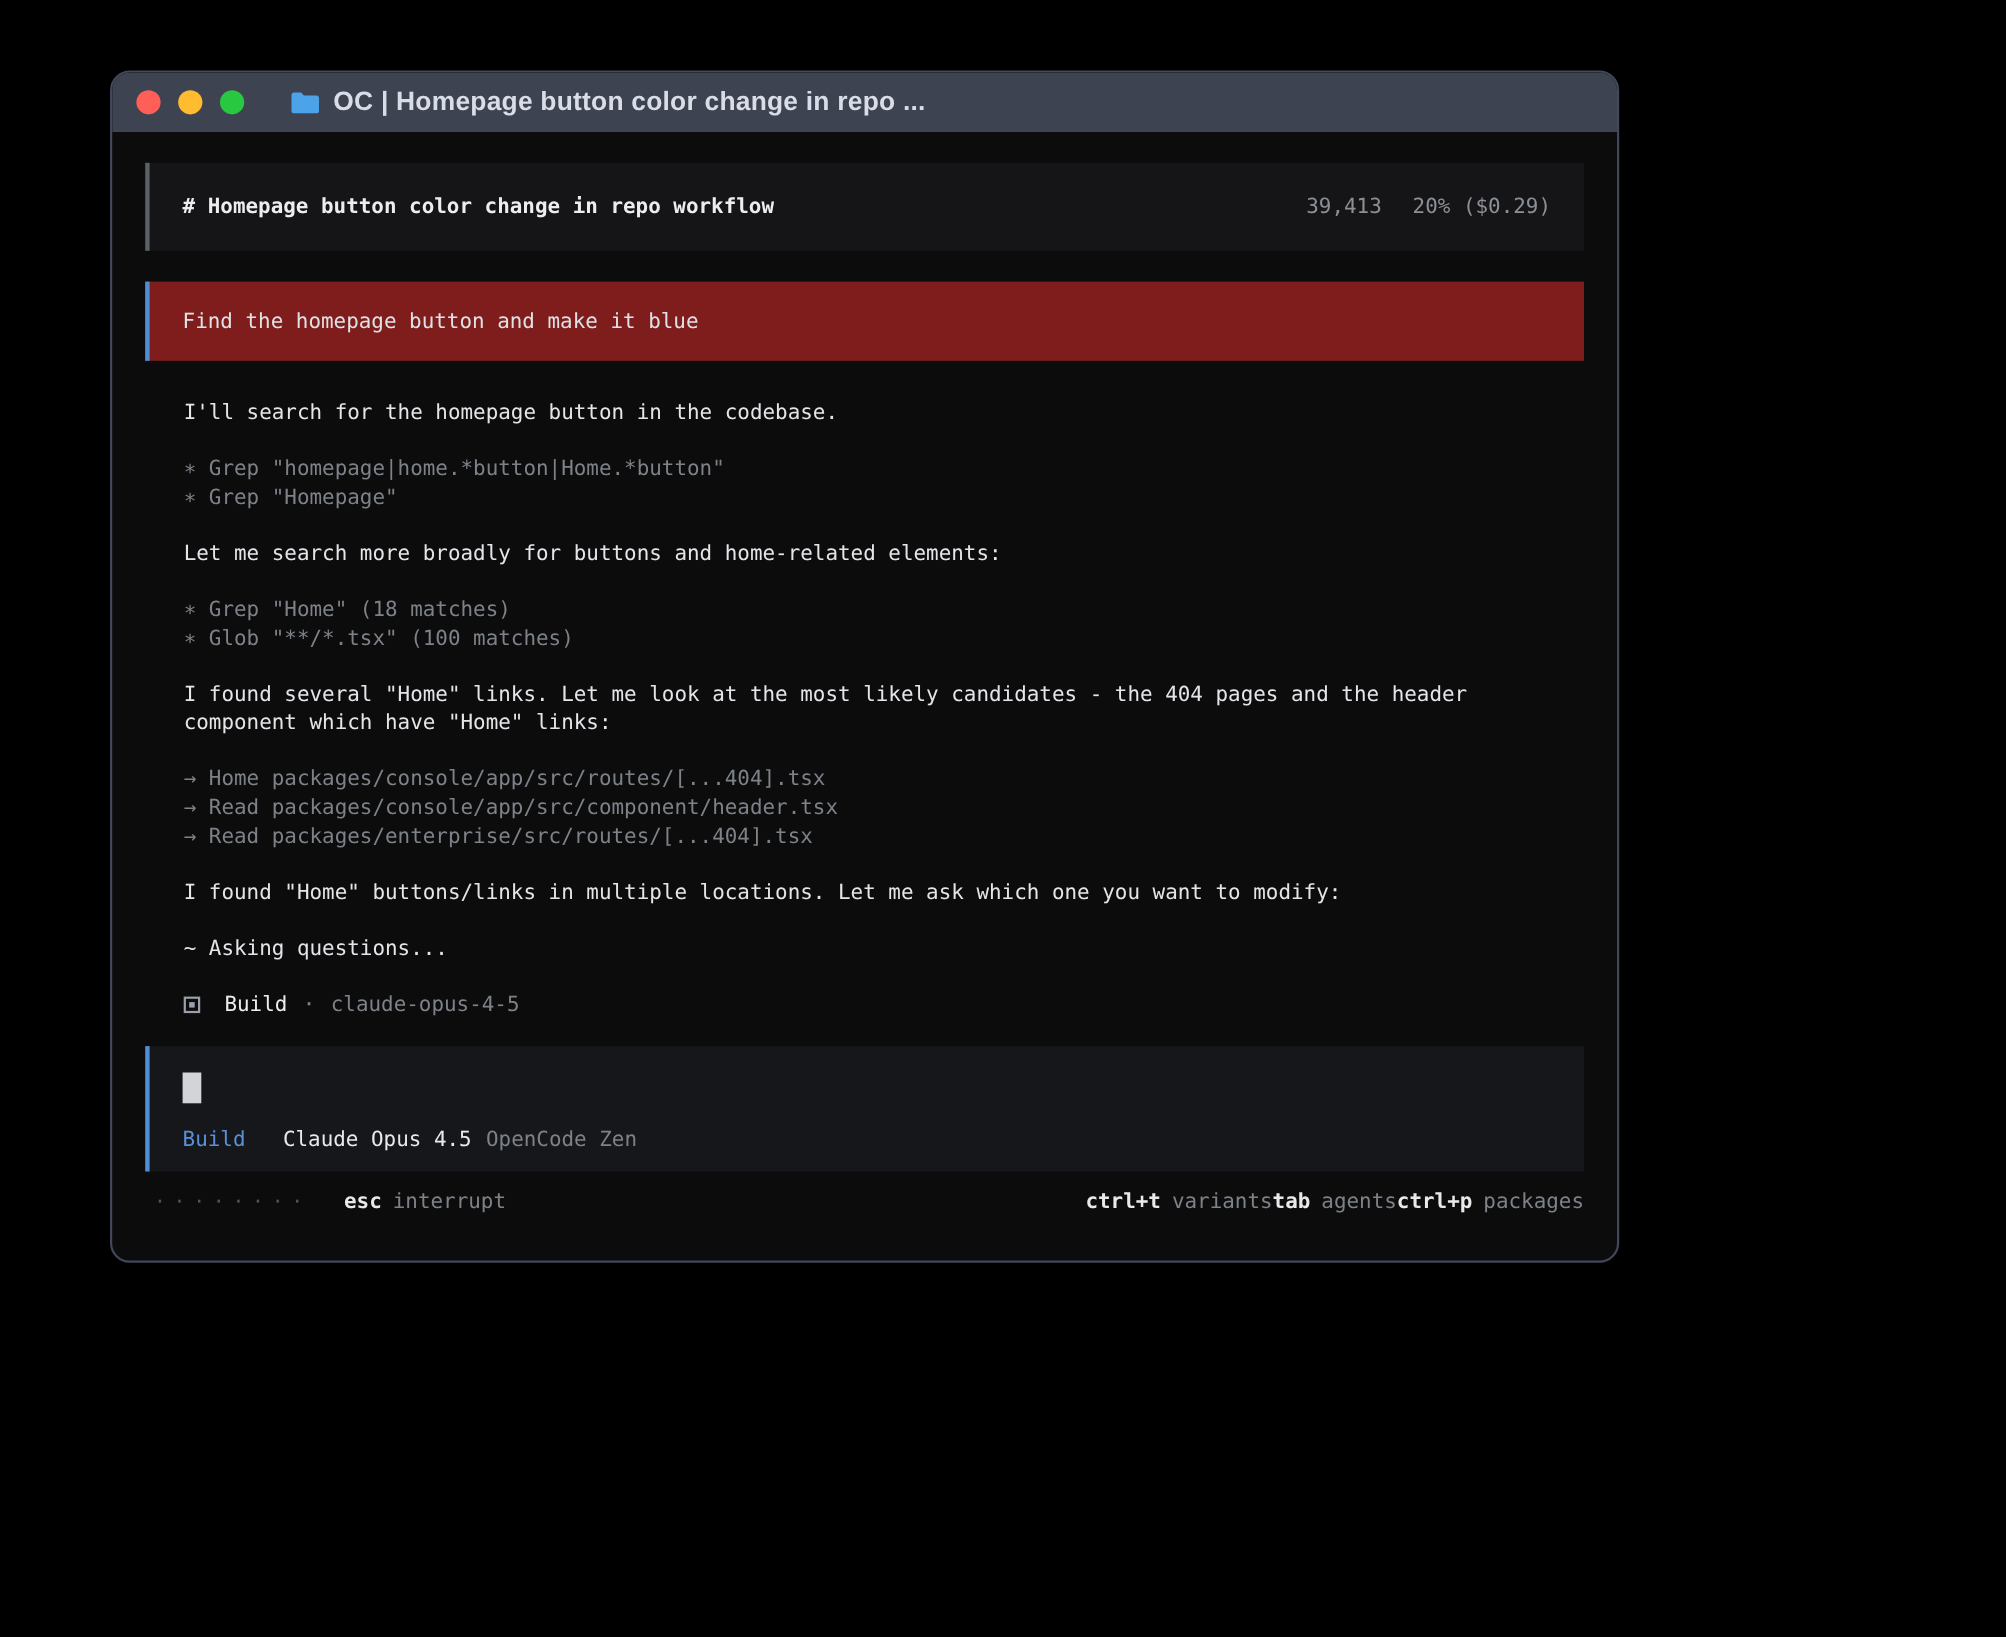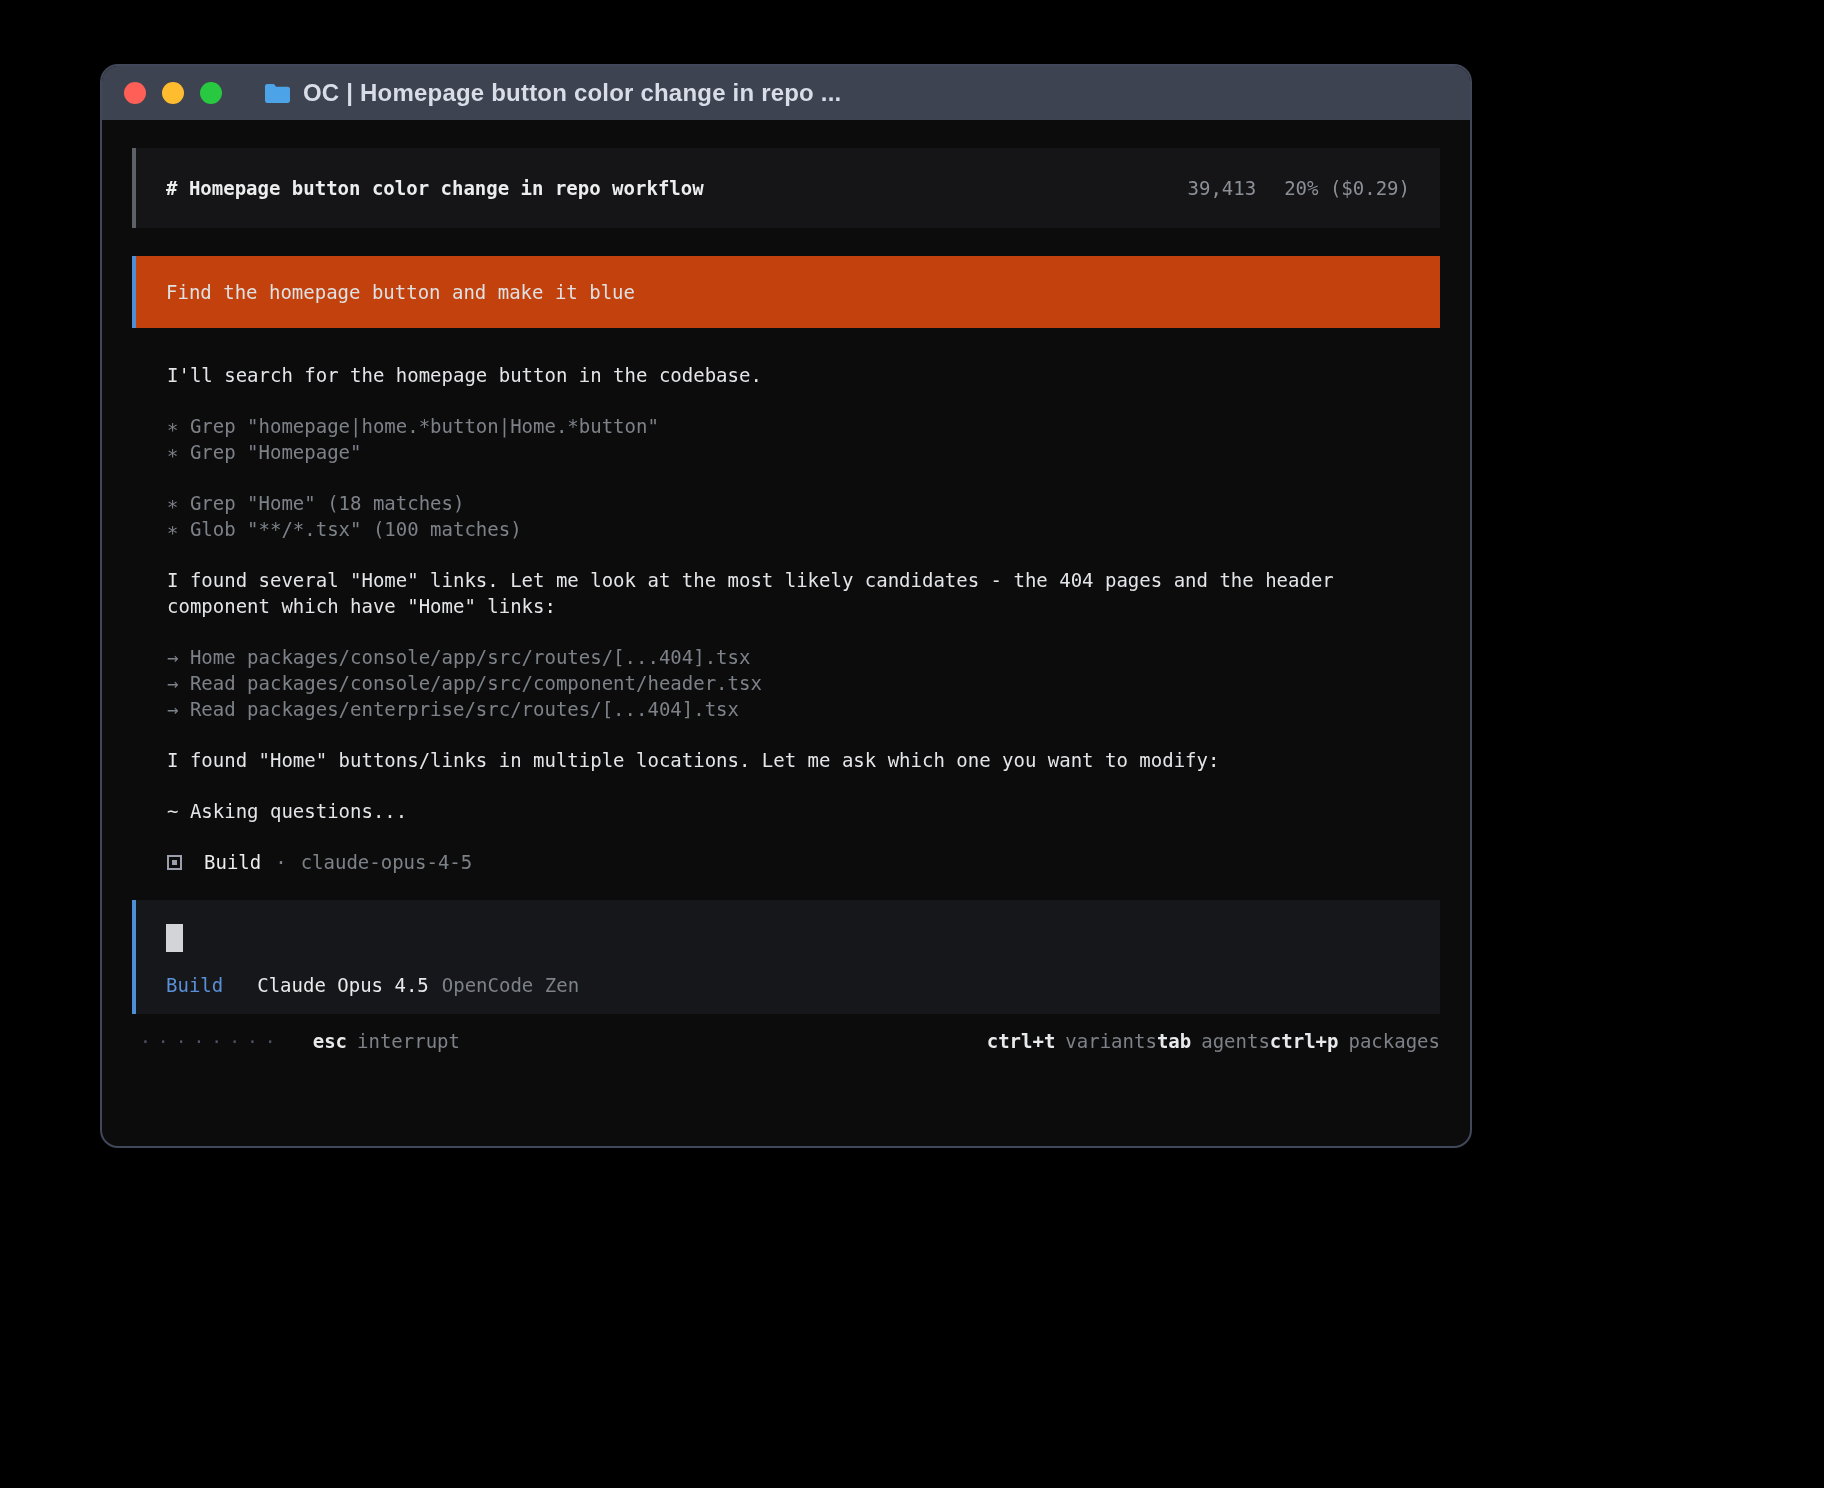--- a/index.html
+++ b/index.html
@@ -27,21 +27,21 @@
 
   .session-header {
     margin-top:28px; height:80px; background:#151517; border-left:4px solid #5c6067;
     display:flex; align-items:center; padding:0 30px;
   }
   .session-title { font-weight:bold; color:#eceded; white-space:nowrap; }
   .session-stats { margin-left:auto; color:#8b9097; white-space:nowrap; }
   .session-stats .tokens { margin-right:28px; }
 
   .user-msg {
-    margin-top:28px; height:72px; background:#c2410c; border-left:4px solid #4e8ed6;
+    margin-top:28px; height:72px; background:#7f1d1d; border-left:4px solid #4e8ed6;
     display:flex; align-items:center; padding:0 30px; color:#dfe1e4;
   }
 
   .transcript { margin-top:34px; padding-left:35px; line-height:26px; }
   .block { margin-bottom:25px; }
   .line { min-height:26px; }
   .t-gray { color:#7d8288; }
   .t-white { color:#e4e5e8; }
 
   .agent-line { display:flex; align-items:center; }
@@ -102,20 +102,23 @@
 
       <div class="block">
         <div class="line t-white">I'll search for the homepage button in the codebase.</div>
       </div>
 
       <div class="block">
         <div class="line t-gray">∗ Grep "homepage|home.*button|Home.*button"</div>
         <div class="line t-gray">∗ Grep "Homepage"</div>
       </div>
 
+      <div class="block">
+        <div class="line t-white">Let me search more broadly for buttons and home-related elements:</div>
+      </div>
 
       <div class="block">
         <div class="line t-gray">∗ Grep "Home" (18 matches)</div>
         <div class="line t-gray">∗ Glob "**/*.tsx" (100 matches)</div>
       </div>
 
       <div class="block">
         <div class="line t-white">I found several "Home" links. Let me look at the most likely candidates - the 404 pages and the header component which have "Home" links:</div>
       </div>
 

